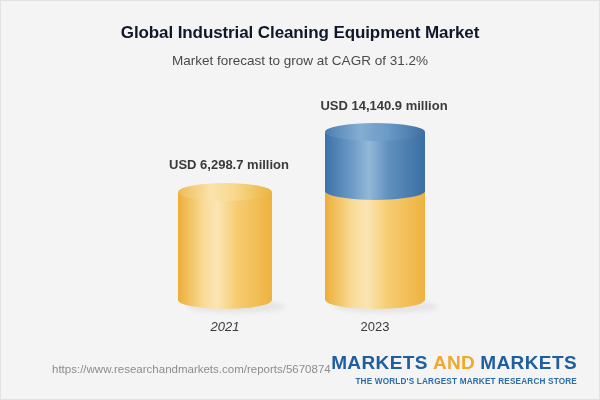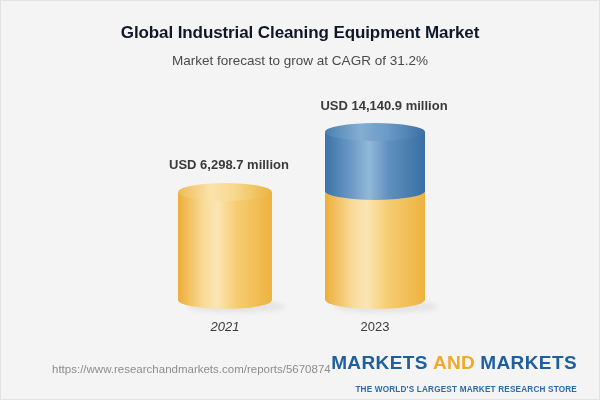--- a/index.html
+++ b/index.html
@@ -139,21 +139,21 @@
     white-space: nowrap;
   }
   .brand-blue { color: #1f5fa0; }
   .brand-gold { color: #f0a92c; }
   #brand-tagline {
     font-size: 8.2px;
     font-weight: bold;
     color: #2b6cab;
     letter-spacing: 0.18px;
     white-space: nowrap;
-    margin-top: 12px;
+    margin-top: 4px;
   }
 </style>
 </head>
 <body>
 
 <div id="canvas">
 
   <div id="chart-title">Global Industrial Cleaning Equipment Market</div>
 
   <div id="chart-subtitle">Market forecast to grow at CAGR of 31.2%</div>

